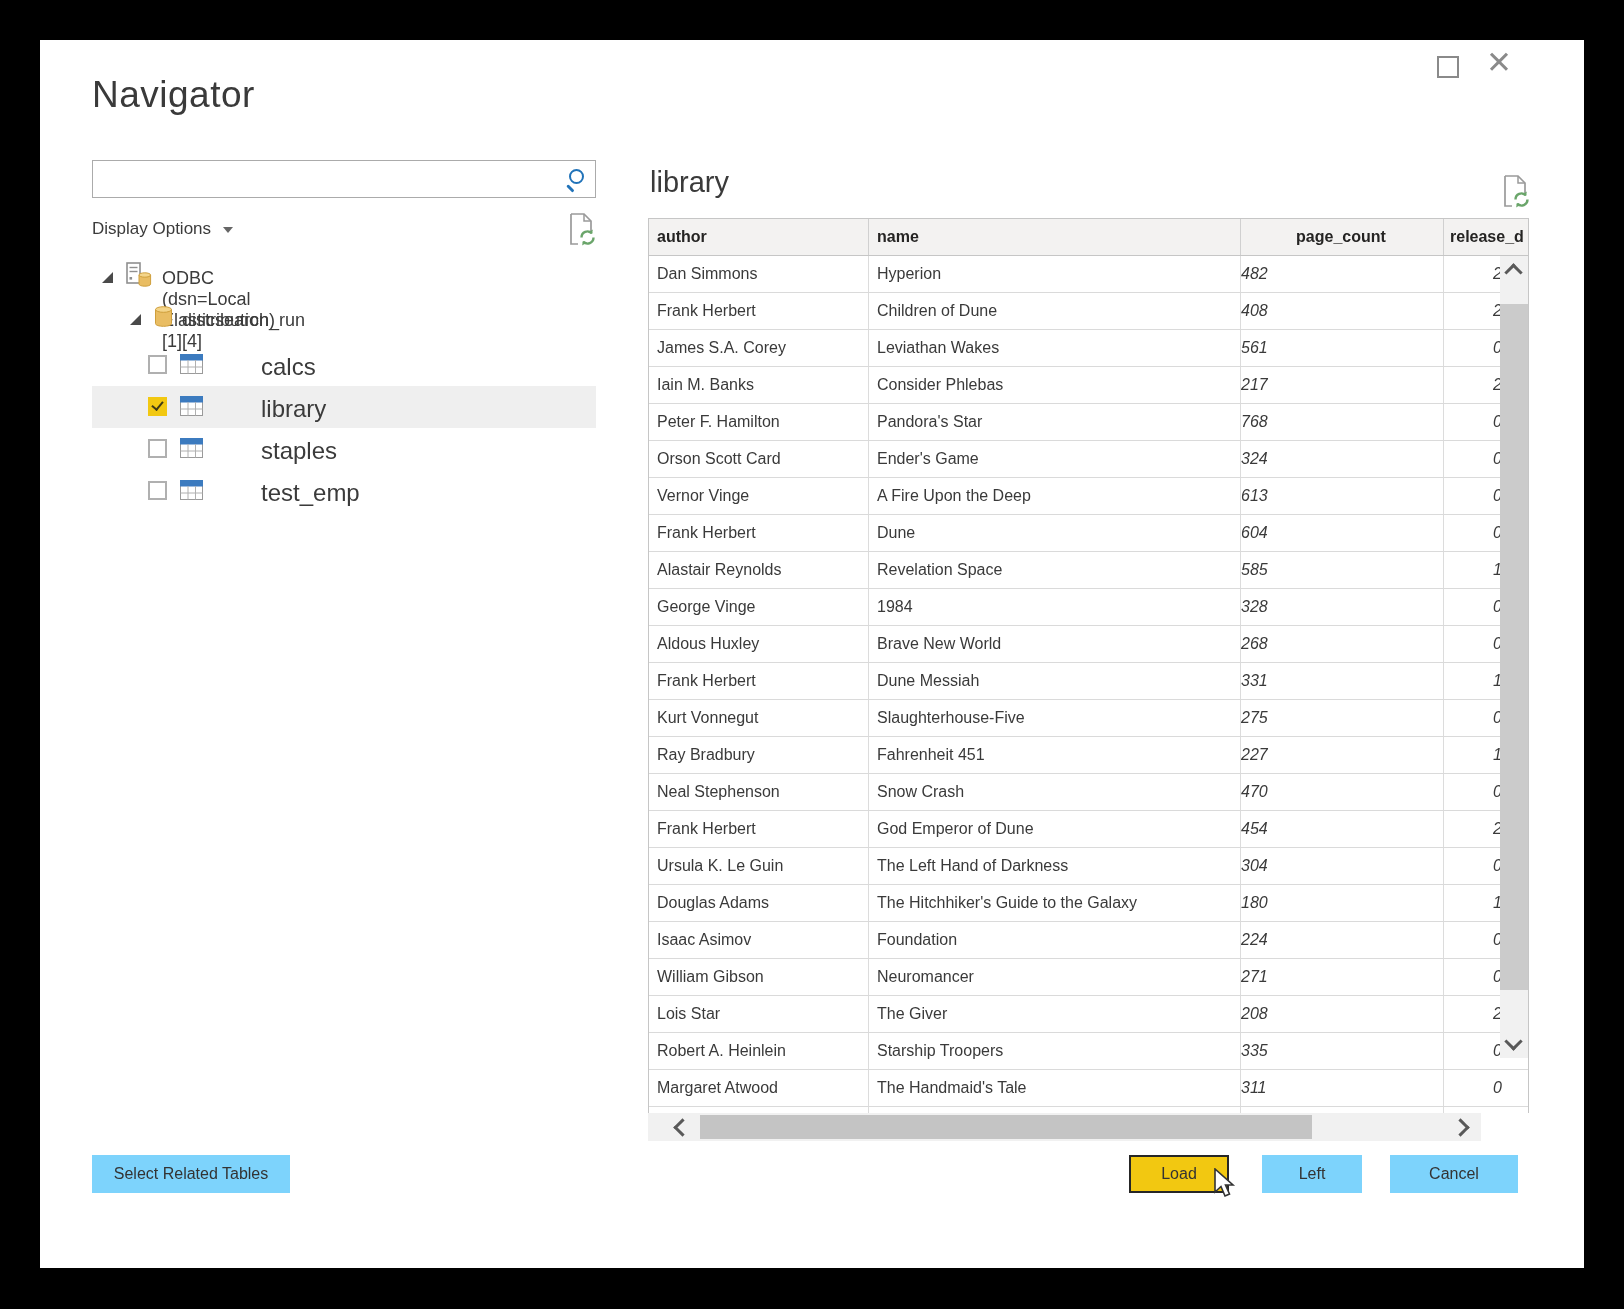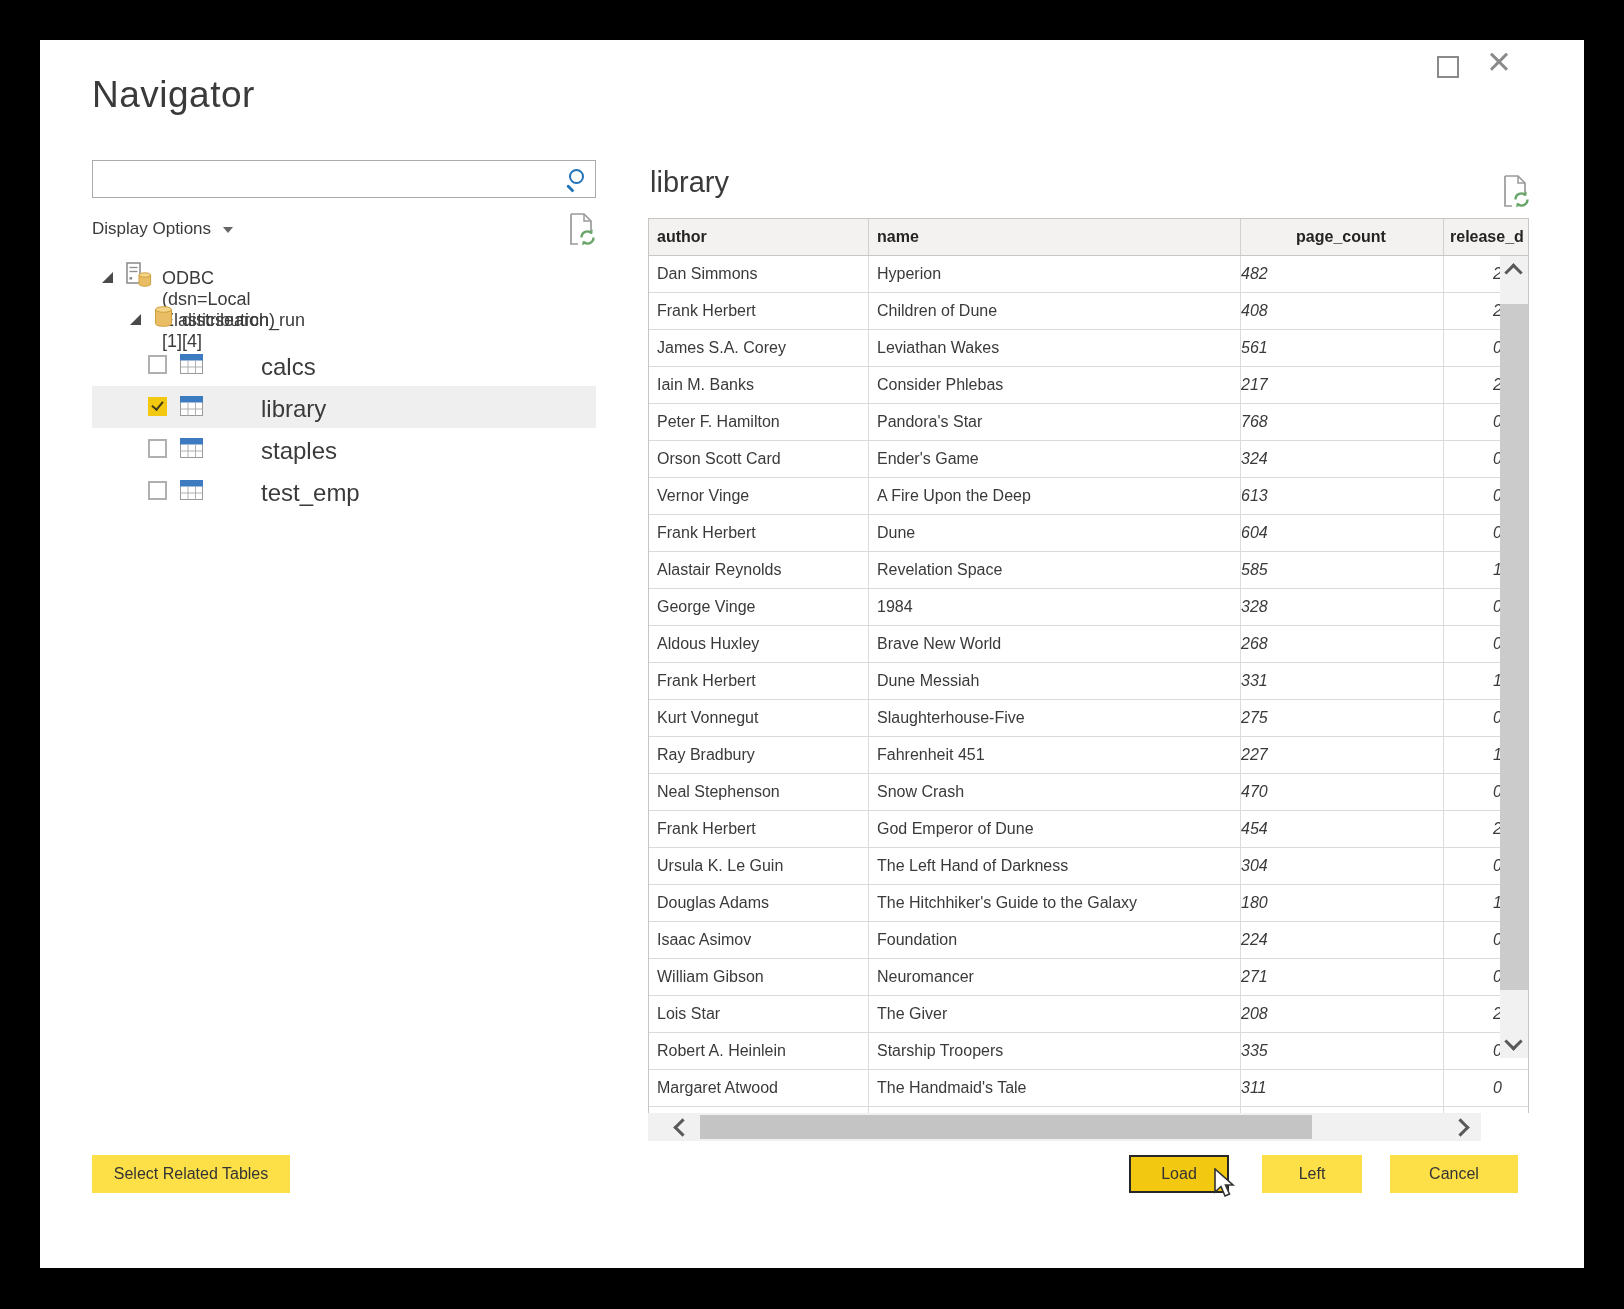--- a/index.html
+++ b/index.html
@@ -63,21 +63,21 @@
   .vscroll{position:absolute;left:1460px;top:216px;width:28px;height:802px;background:#f1f1f1;}
   .vscroll .up{position:absolute;left:7px;top:10px;transform:rotate(-45deg);}
   .vscroll .down{position:absolute;left:7px;bottom:10px;transform:rotate(135deg);}
   .vthumb{position:absolute;left:0;top:48px;width:28px;height:686px;background:#cbcbcb;}
   .hscroll{position:absolute;left:608px;top:1073px;width:833px;height:28px;background:#f1f1f1;}
   .hscroll .left{position:absolute;left:28px;top:8px;transform:rotate(-135deg);}
   .hscroll .right{position:absolute;right:14px;top:8px;transform:rotate(45deg);}
   .hthumb{position:absolute;left:52px;top:2px;width:612px;height:24px;background:#c4c4c4;}
 
   
-  .btn{position:absolute;top:1115px;height:38px;background:#fde047;border:none;font-size:16px;color:#333;
+  .btn{position:absolute;top:1115px;height:38px;background:#7dd3fc;border:none;font-size:16px;color:#333;
        font-family:inherit;text-align:center;line-height:38px;box-sizing:border-box;}
   .btn-related{left:52px;width:198px;}
   .btn-load{left:1089px;width:100px;background:var(--accent,#f2c811);border:2px solid #262626;line-height:34px;}
   .btn-edit{left:1222px;width:100px;}
   .btn-cancel{left:1350px;width:128px;}
 
   .cursor{position:absolute;left:1173px;top:1128px;width:26px;height:32px;}
 </style>
 </head>
 <body>

